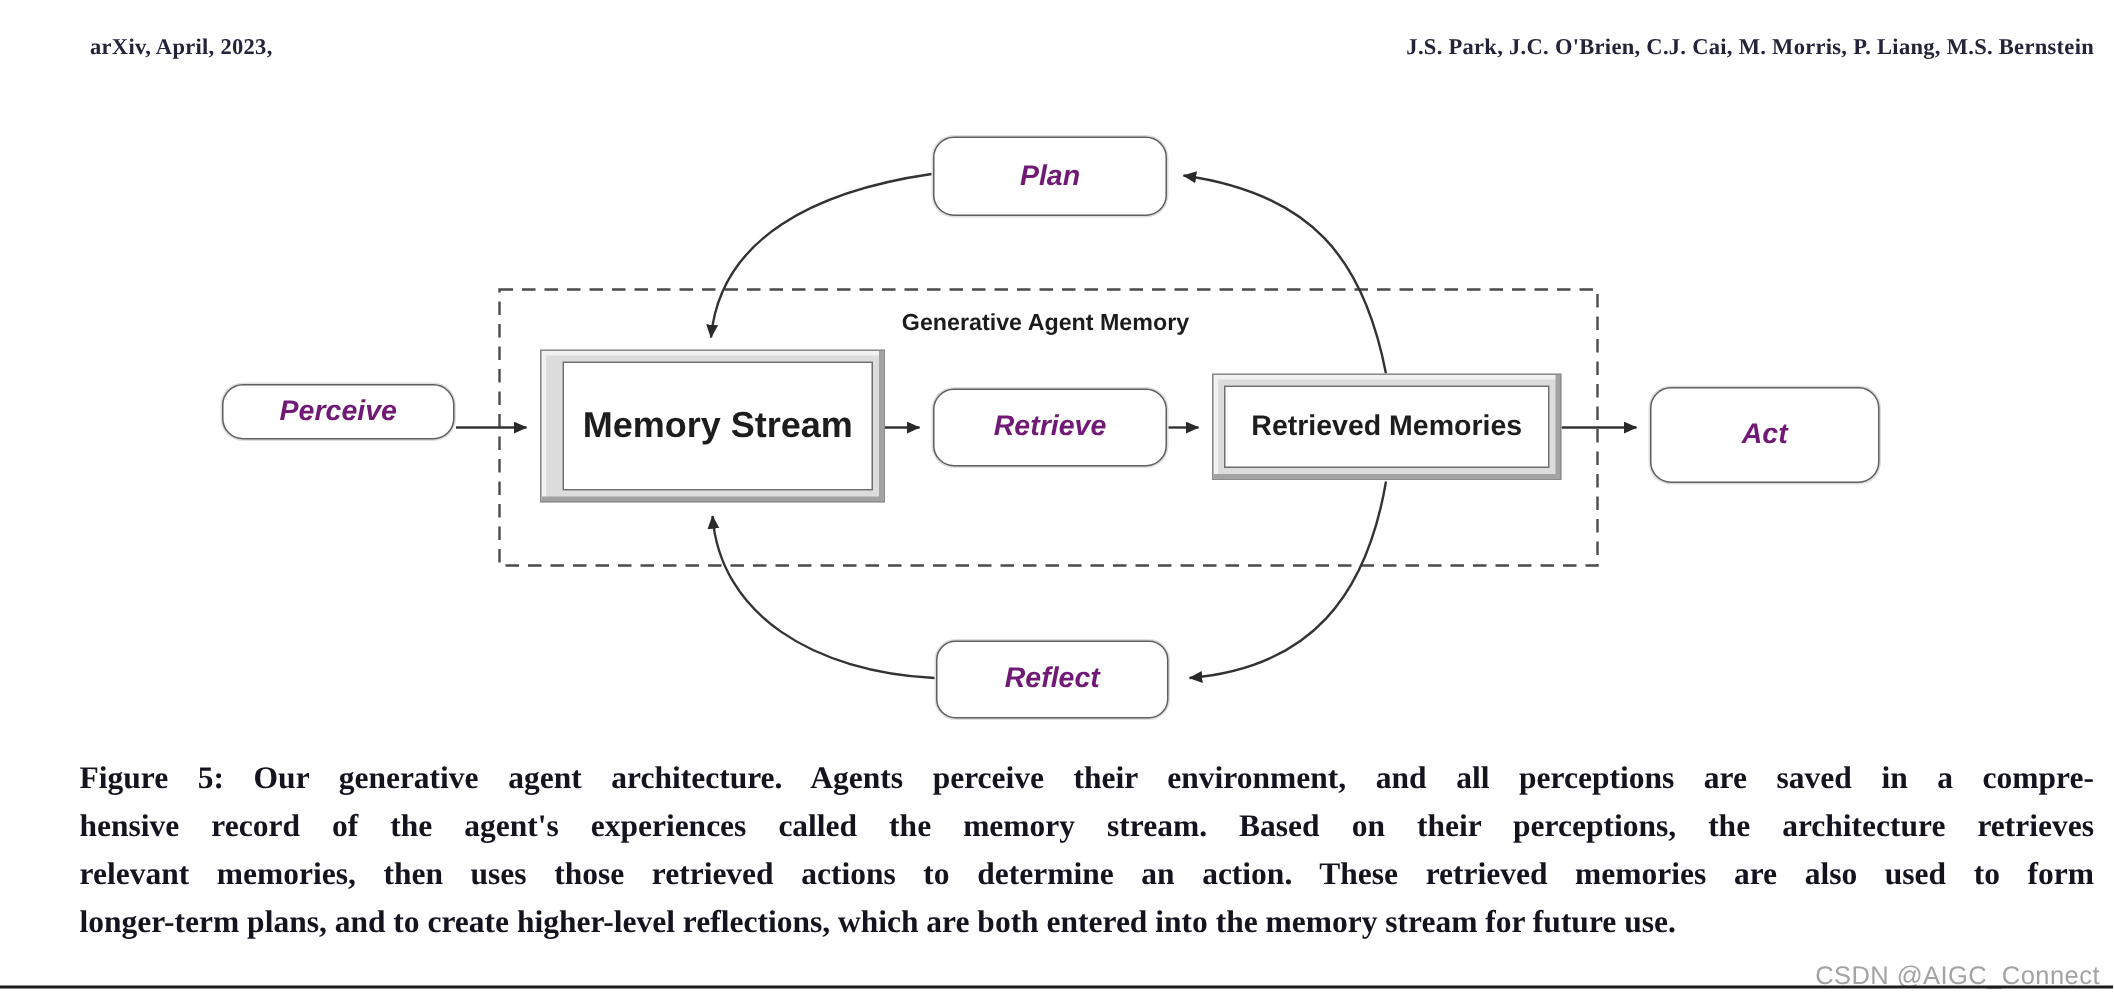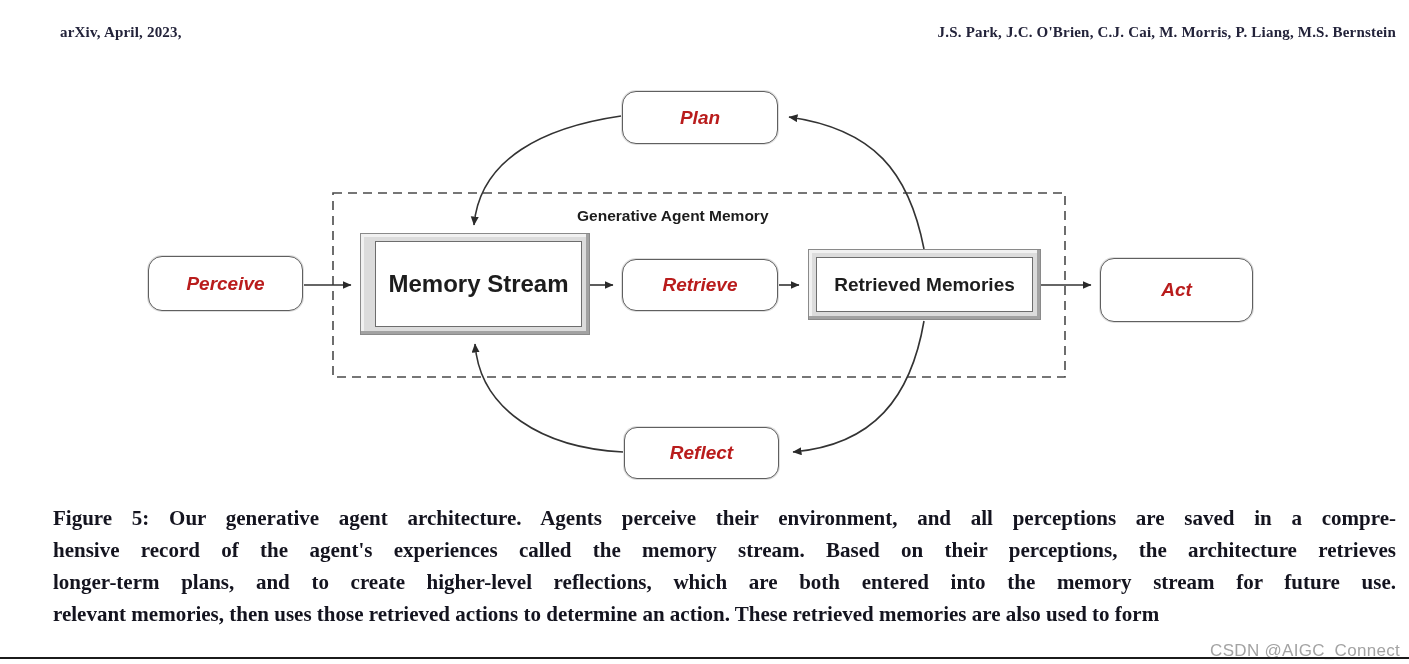--- a/index.html
+++ b/index.html
@@ -27,52 +27,52 @@
   
   .diagram-svg { position: absolute; left: 0; top: 0; z-index: 1; }
   .node {
     position: absolute; z-index: 2;
     background: #ffffff;
     border: 1.7px solid #5f5f5f;
     border-radius: 14px;
     display: flex; align-items: center; justify-content: center;
     font-family: "Liberation Sans", sans-serif;
     font-style: italic; font-weight: 700;
-    font-size: 19px; color: #b91c1c;
+    font-size: 19px; color: #701a75;
     box-shadow: 0 0 0 1px rgba(160,160,160,.35);
   }
   .frame {
     position: absolute; z-index: 2;
     background: #dcdcdc;
     border: 1px solid #8a8a8a;
     padding: 7px;
     box-shadow: inset -3px -3px 0 #a2a2a2, inset 3px 3px 0 #f1f1f1;
     display: flex;
   }
   .frame-inner {
     flex: 1;
     background: #ffffff;
     border: 1.4px solid #6d6d6d;
     display: flex; align-items: center; justify-content: center;
     font-family: "Liberation Sans", sans-serif;
     font-weight: 700; color: #1d1d1d;
   }
-  .n-perceive { left: 148px; top: 256px; width: 155px; height: 55px; }
+  .n-perceive { left: 148px; top: 256px; width: 155px; height: 37px; }
   .n-plan     { left: 622px; top:  91px; width: 156px; height: 53px; }
   .n-retrieve { left: 622px; top: 259px; width: 156px; height: 52px; }
   .n-act      { left: 1100px; top: 258px; width: 153px; height: 64px; }
   .n-reflect  { left: 624px; top: 427px; width: 155px; height: 52px; border-radius: 13px; }
   .n-memstream { left: 360px; top: 233px; width: 230px; height: 102px; padding-left: 14px; }
   .n-memstream .frame-inner { font-size: 24px; }
   .n-retrmem  { left: 808px; top: 249px; width: 233px; height: 71px; }
   .n-retrmem .frame-inner { font-size: 19px; }
   .region-label {
     position: absolute; z-index: 2;
     left: 577px; top: 207px; width: 240px;
-    text-align: left;
+    text-align: center;
     font-family: "Liberation Sans", sans-serif;
     font-weight: 700; font-size: 15.5px; color: #1c1c1c;
   }
   
   .caption {
     position: absolute; left: 15px; top: 502px; width: 1381px;
     font-family: "Liberation Serif", serif;
     font-weight: bold; font-size: 21px; color: #14141f;
     line-height: 32px;
   }
@@ -133,20 +133,20 @@
     <div class="frame-inner">Retrieved Memories</div>
   </div>
 
   <div class="node n-act">Act</div>
 
   <div class="node n-reflect">Reflect</div>
 
   <div class="caption">
     <div class="cap-line">Figure 5: Our generative agent architecture. Agents perceive their environment, and all perceptions are saved in a compre-</div>
     <div class="cap-line">hensive record of the agent's experiences called the memory stream. Based on their perceptions, the architecture retrieves</div>
+    <div class="cap-line">relevant memories, then uses those retrieved actions to determine an action. These retrieved memories are also used to form</div>
     <div class="cap-line">longer-term plans, and to create higher-level reflections, which are both entered into the memory stream for future use.</div>
-    <div class="cap-line">relevant memories, then uses those retrieved actions to determine an action. These retrieved memories are also used to form</div>
   </div>
 
   <div class="watermark">CSDN @AIGC_Connect</div>
   <div class="bottom-rule"></div>
 
 </div>
 
 </body></html>

